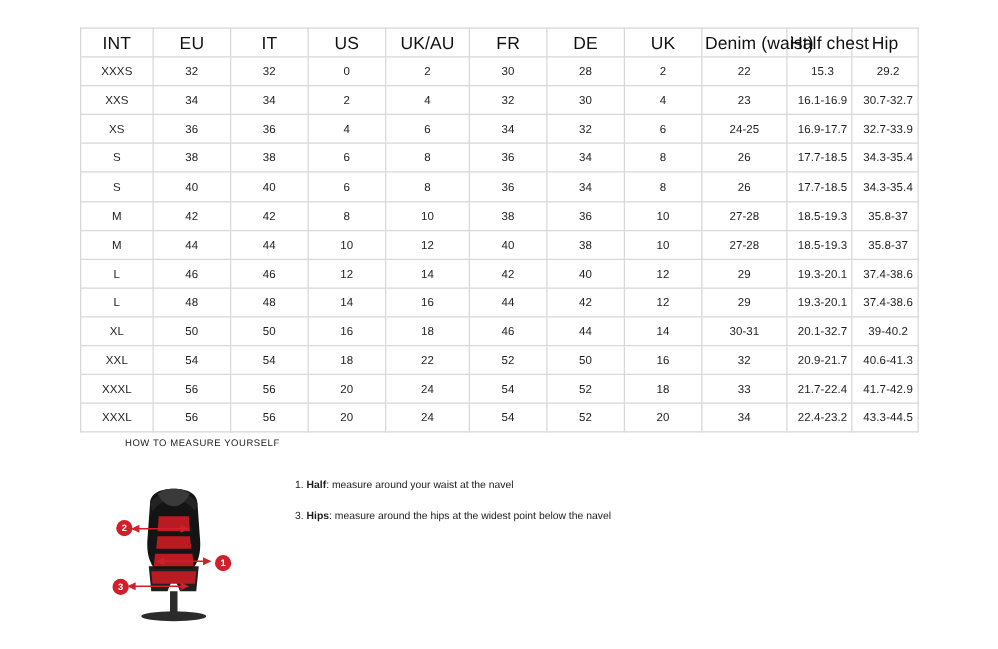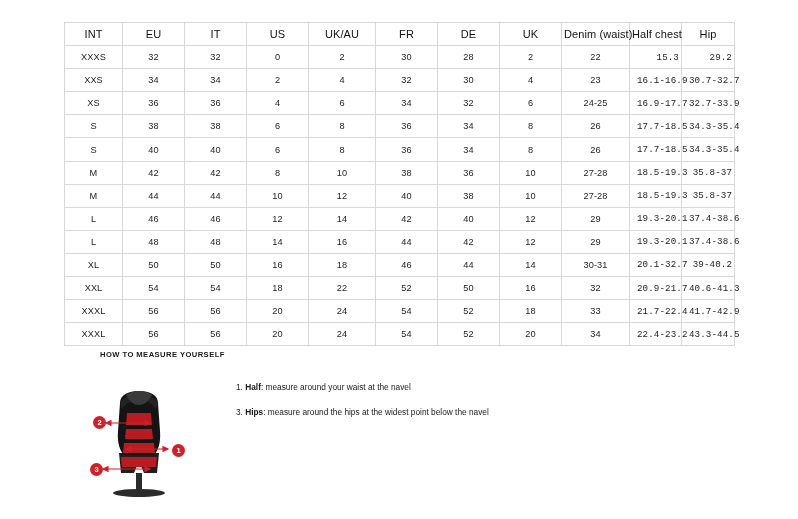--- a/index.html
+++ b/index.html
@@ -38,48 +38,48 @@
     font-size: 9.2px;
     font-weight: normal;
     text-align: center;
     vertical-align: middle;
     color: #1d1d1d;
     padding: 0 2px;
     white-space: nowrap;
     letter-spacing: 0.1px;
   }
   table.size-table thead td {
-    font-size: 11px;
+    font-size: 14px;
     color: #111;
   }
   
   col.c0  { width: 58px; }
   col.c1  { width: 62px; }
   col.c2  { width: 62px; }
   col.c3  { width: 62px; }
   col.c4  { width: 67px; }
   col.c5  { width: 62px; }
   col.c6  { width: 62px; }
   col.c7  { width: 62px; }
   col.c8  { width: 68px; }
   col.c9  { width: 52px; }
   col.c10 { width: 53px; }
   
-  table.size-table td.lcell { text-align: right; padding-left: 7px; font-family: Liberation Mono, monospace; }
+  table.size-table td.lcell { text-align: center; padding-left: 7px; }
 
   
   #measure-section {
     position: absolute;
     left: 64px;
     top: 350px;
     width: 700px;
   }
   #measure-title {
     font-size: 7.6px;
-    font-weight: bold;
+    font-weight: normal;
     letter-spacing: 0.45px;
     color: #1a1a1a;
     margin-bottom: 10px;
     padding-left: 36px;
   }
   #measure-body {
     position: relative;
     display: flex;
     align-items: flex-start;
   }

